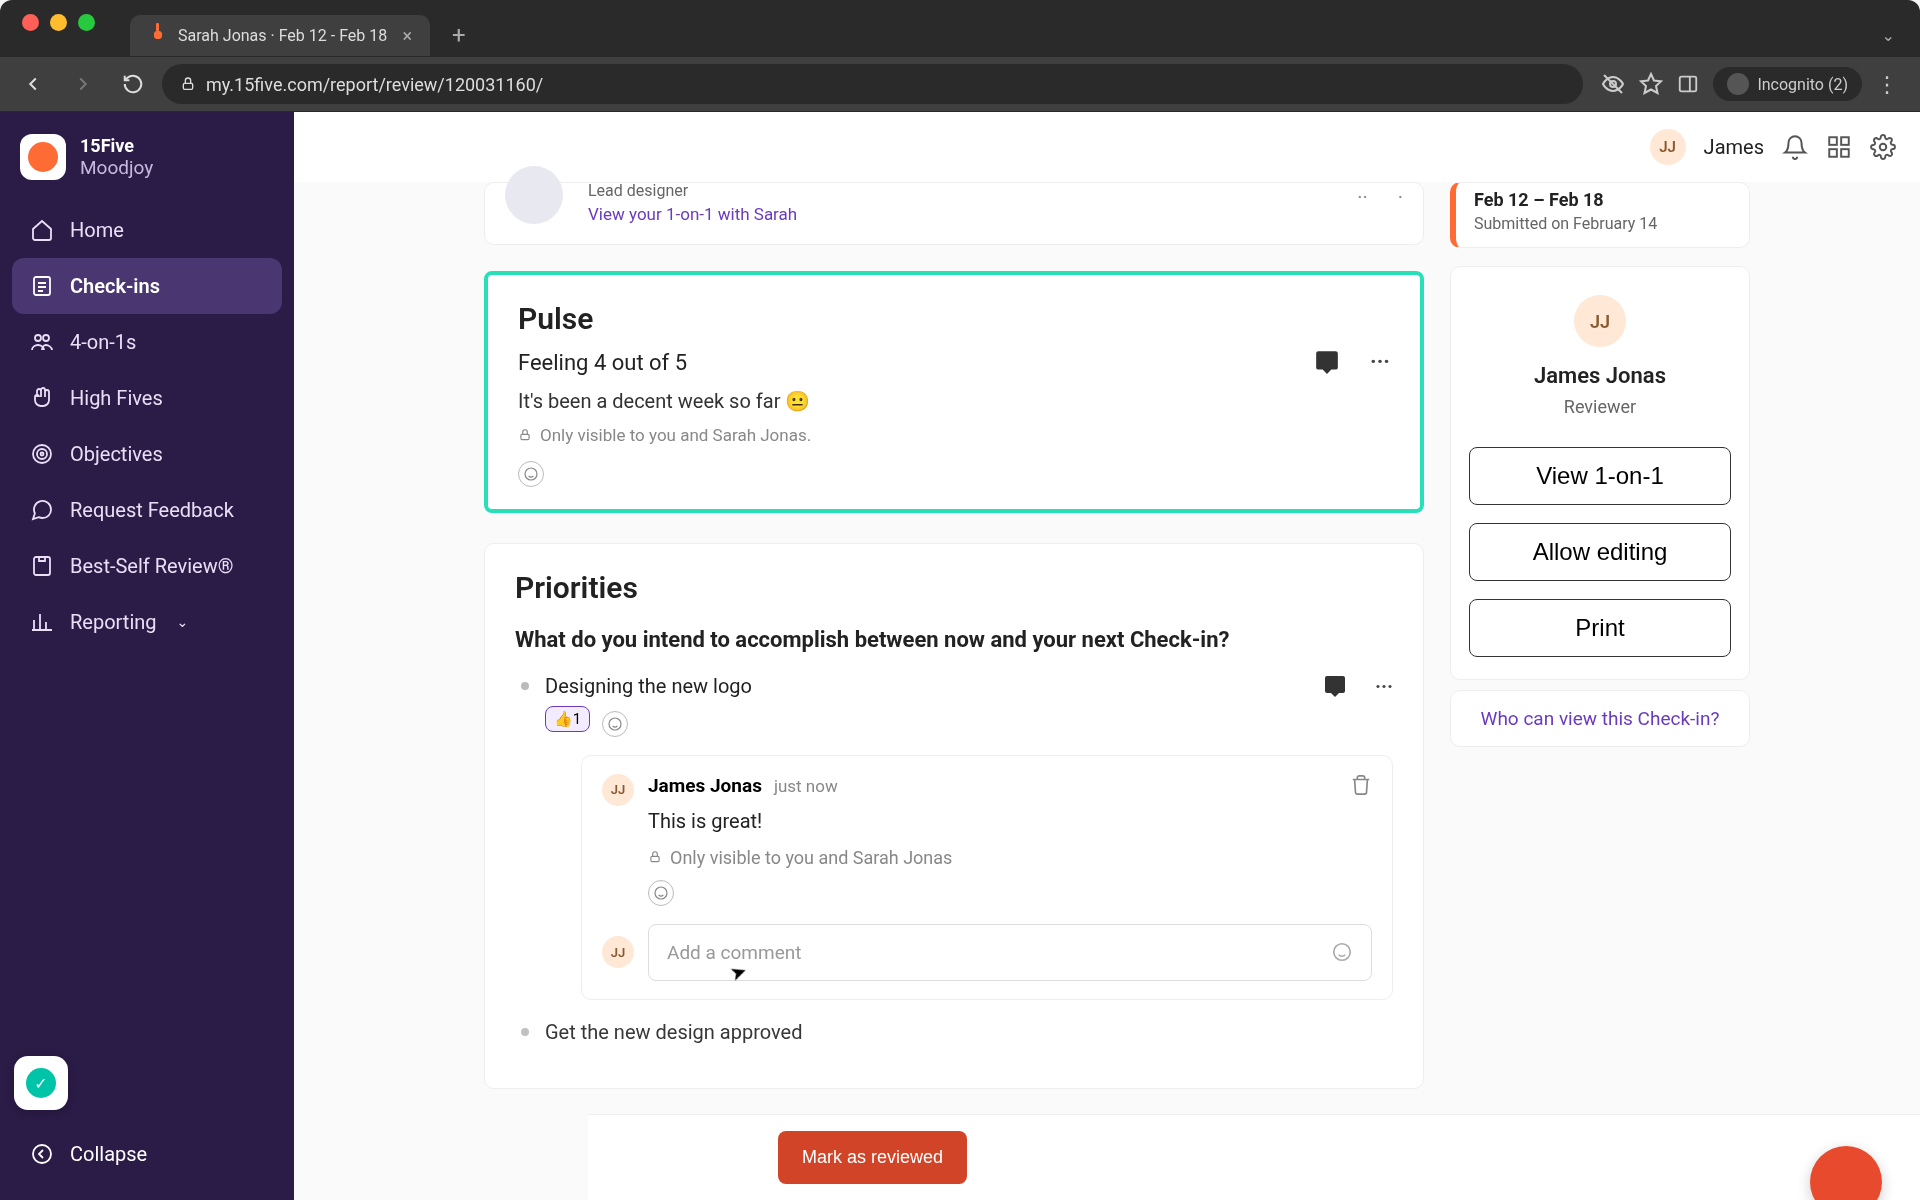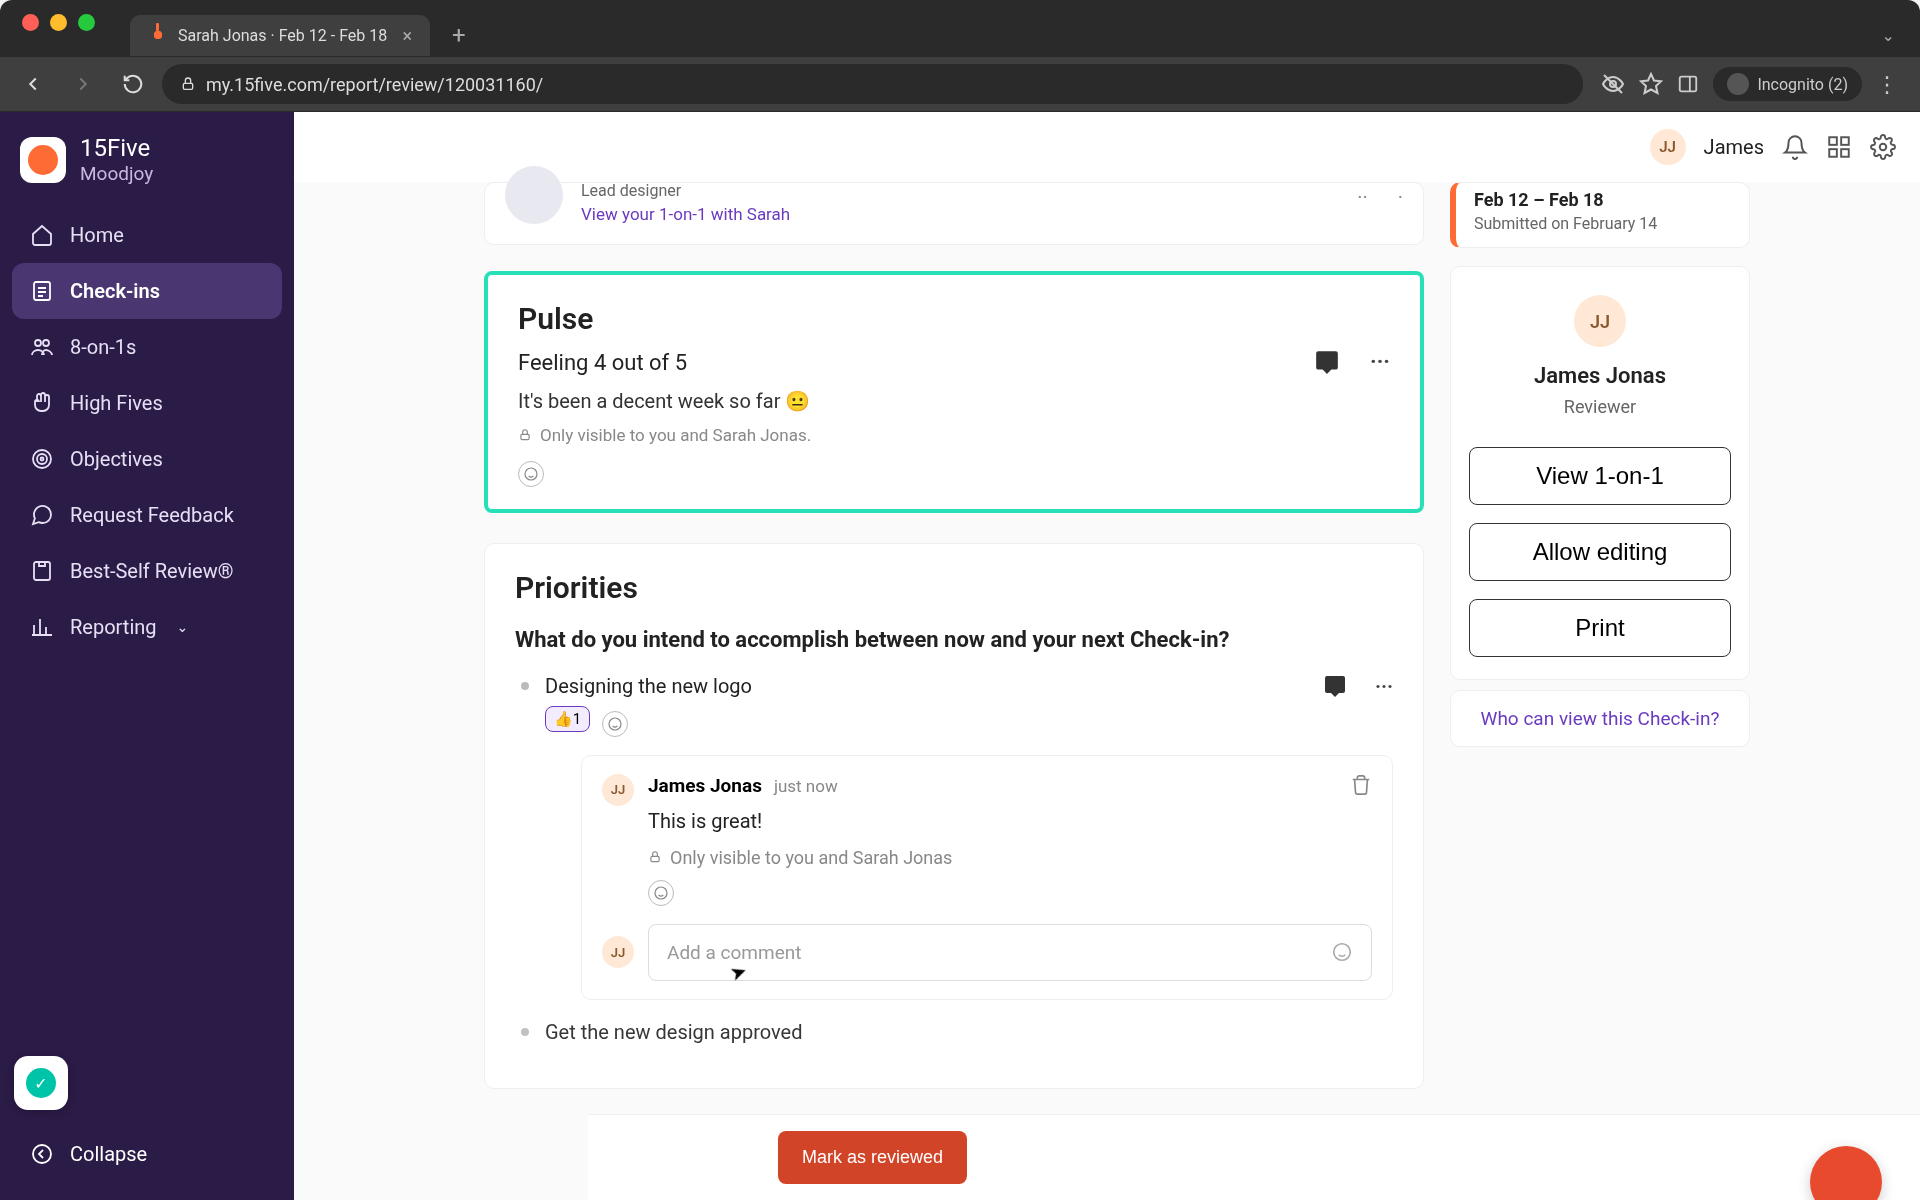--- a/index.html
+++ b/index.html
@@ -115,21 +115,21 @@
 .brand-logo {
   width: 46px; height: 46px; border-radius: 12px;
   background: #fff;
   position: relative;
 }
 .brand-logo::before {
   content:''; position:absolute; inset:8px; border-radius:50%;
   background: #ff6b35;
 }
 .brand-text { display:flex; flex-direction:column; }
-.brand-name { font-size: 24px; font-weight: 400; }
+.brand-name { font-size: 18px; font-weight: 700; }
 .brand-sub { font-size: 19px; color: #c8b8e0; }
 
 .nav-item {
   display: flex;
   align-items: center;
   gap: 16px;
   padding: 16px 18px;
   border-radius: 12px;
   font-size: 20px;
   color: #e8dff5;
@@ -200,21 +200,21 @@
 .content-left { flex: 1; max-width: 940px; }
 .content-right { width: 300px; }
 
 
 .profile-card {
   background:#fff;
   border:1px solid #eee;
   border-radius: 10px;
   padding: 4px 20px 20px 20px;
   display:flex;
-  gap: 18px;
+  gap: 25px;
   align-items:center;
   margin-bottom: 26px;
 }
 .profile-avatar {
   width: 58px; height:58px; border-radius:50%; background:#e8e8f0;
   margin-top:-22px;
 }
 .profile-meta { display:flex; flex-direction:column; gap:4px; }
 .profile-role { color:#666; font-size: 16px; margin-top:-6px; }
 .profile-link { color:#6a3bbf; font-size: 17px; cursor:pointer; }
@@ -457,21 +457,21 @@
       <span>Check-ins</span>
     </div>
     <div class="nav-item">
       <span class="nav-icon">
         <svg width="24" height="24" viewBox="0 0 24 24" fill="none" stroke="currentColor" stroke-width="1.8">
             <circle cx="8" cy="8" r="3"></circle>
             <circle cx="16" cy="8" r="3"></circle>
             <path d="M2 20c0-3 3-5 6-5s6 2 6 5M12 20c0-3 2-5 4-5s6 2 6 5"></path>
           </svg>
       </span>
-      <span>8-on-1s</span>
+      <span>4-on-1s</span>
     </div>
     <div class="nav-item">
       <span class="nav-icon">
         <svg width="24" height="24" viewBox="0 0 24 24" fill="none" stroke="currentColor" stroke-width="1.8">
             <path d="M7 11V5a2 2 0 1 1 4 0v6M11 11V4a2 2 0 1 1 4 0v7M15 11V6a2 2 0 1 1 4 0v8a6 6 0 0 1-6 6h-2a6 6 0 0 1-6-6v-3a2 2 0 1 1 4 0"></path>
           </svg>
       </span>
       <span>High Fives</span>
     </div>
     <div class="nav-item">

